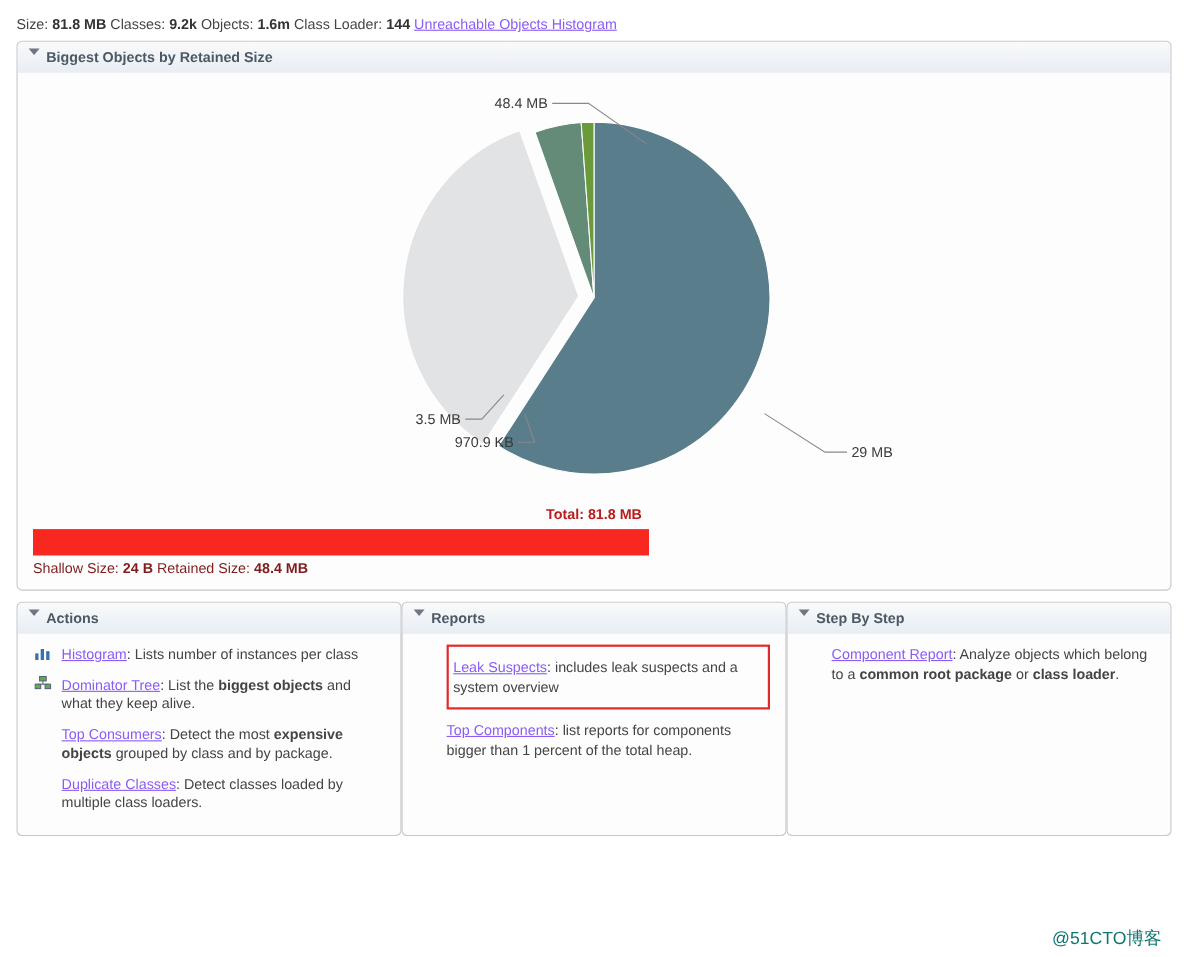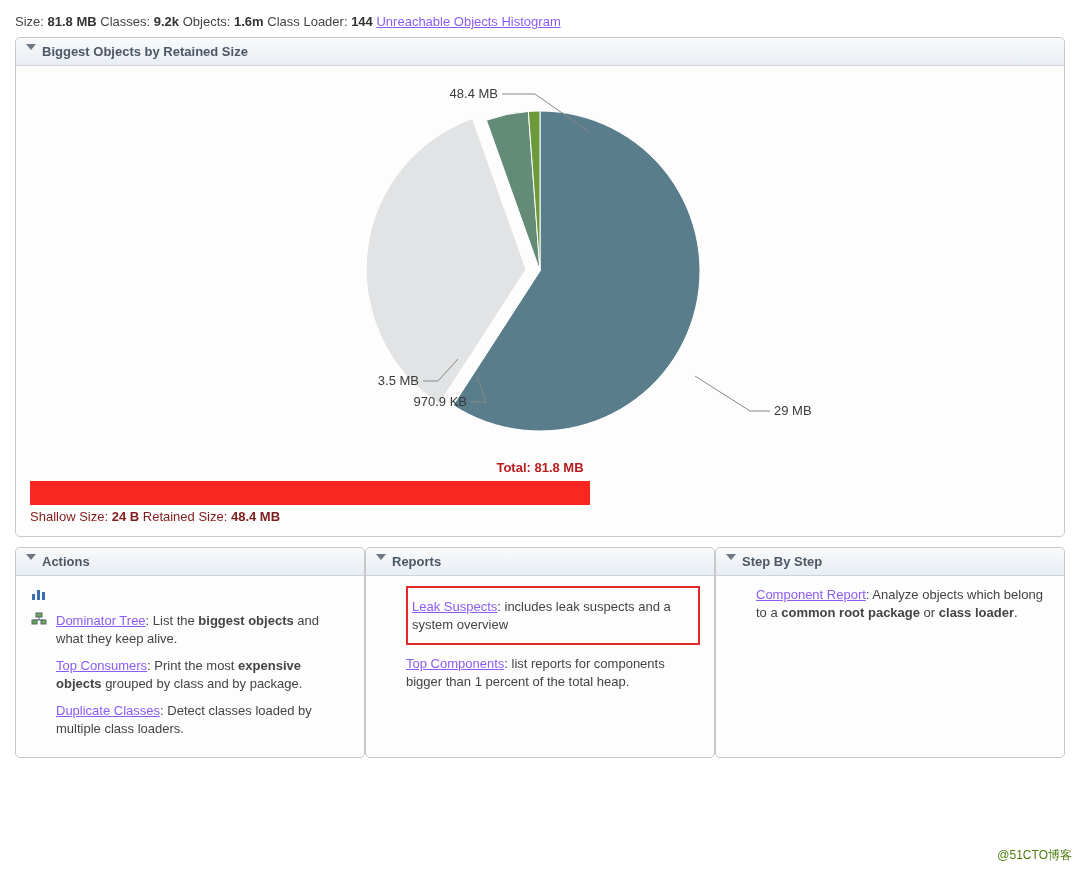--- a/index.html
+++ b/index.html
@@ -45,21 +45,21 @@
   .slice-label { font-size: 13px; fill: #3a3a3a; }
   .total-line { font-weight: bold; color: #b91c1c; margin-top: 4px; font-size: 13px; }
   .red-bar { height: 24px; background: #f8271f; width: 560px; margin: 6px 0 4px 0; }
   .size-line { color: #7f1d1d; margin-bottom: 2px; }
   .cols { display: flex; }
   .cols .panel { flex: 1; }
   .action-item { display: flex; align-items: flex-start; gap: 8px; margin-bottom: 10px; }
   .action-item .txt { color: #444; line-height: 1.35; }
   .icon-box { width: 18px; height: 16px; flex: 0 0 18px; display:flex; align-items:center; justify-content:center; }
   .highlight-box { border: 2px solid #e02a2a; padding: 10px 4px; display:block; margin-bottom:8px; }
-  .watermark { position: fixed; right: 8px; bottom: 6px; color: #4d7c0f; font-size: 12px; }
+  .watermark { position: fixed; right: 24px; bottom: 6px; color: #0f766e; font-size: 16px; }
   .bold { font-weight: bold; }
 </style>
 </head>
 <body>
 
 <div class="summary-bar">
   <span>Size:</span>
   <span class="bold">81.8 MB</span>
   <span>Classes:</span>
   <span class="bold">9.2k</span>
@@ -112,39 +112,42 @@
     </div>
     <div class="panel-body">
       <div class="action-item">
         <span class="icon-box">
           <svg width="16" height="14">
               <rect x="1" y="7" width="3" height="6" fill="#3a6fb0"></rect>
               <rect x="6" y="3" width="3" height="10" fill="#3a6fb0"></rect>
               <rect x="11" y="5" width="3" height="8" fill="#3a6fb0"></rect>
             </svg>
         </span>
+        <span class="txt">
+          <a class="link">Histogram</a><span>: Lists number of instances per class</span>
+        </span>
       </div>
       <div class="action-item">
         <span class="icon-box">
           <svg width="16" height="16">
               <rect x="5" y="1" width="6" height="4" fill="#6aa84f" stroke="#567"></rect>
               <line x1="8" y1="5" x2="8" y2="8" stroke="#567"></line>
               <line x1="3" y1="8" x2="13" y2="8" stroke="#567"></line>
               <rect x="1" y="8" width="5" height="4" fill="#6aa84f" stroke="#567"></rect>
               <rect x="10" y="8" width="5" height="4" fill="#6aa84f" stroke="#567"></rect>
             </svg>
         </span>
         <span class="txt">
           <a class="link">Dominator Tree</a><span>: List the </span><span class="bold">biggest objects</span><span> and what they keep alive.</span>
         </span>
       </div>
       <div class="action-item">
         <span class="icon-box"></span>
         <span class="txt">
-          <a class="link">Top Consumers</a><span>: Print the most </span><span class="bold">expensive objects</span><span> grouped by class and by package.</span>
+          <a class="link">Top Consumers</a><span>: Detect the most </span><span class="bold">expensive objects</span><span> grouped by class and by package.</span>
         </span>
       </div>
       <div class="action-item">
         <span class="icon-box"></span>
         <span class="txt">
           <a class="link">Duplicate Classes</a><span>: Detect classes loaded by multiple class loaders.</span>
         </span>
       </div>
     </div>
   </div>

